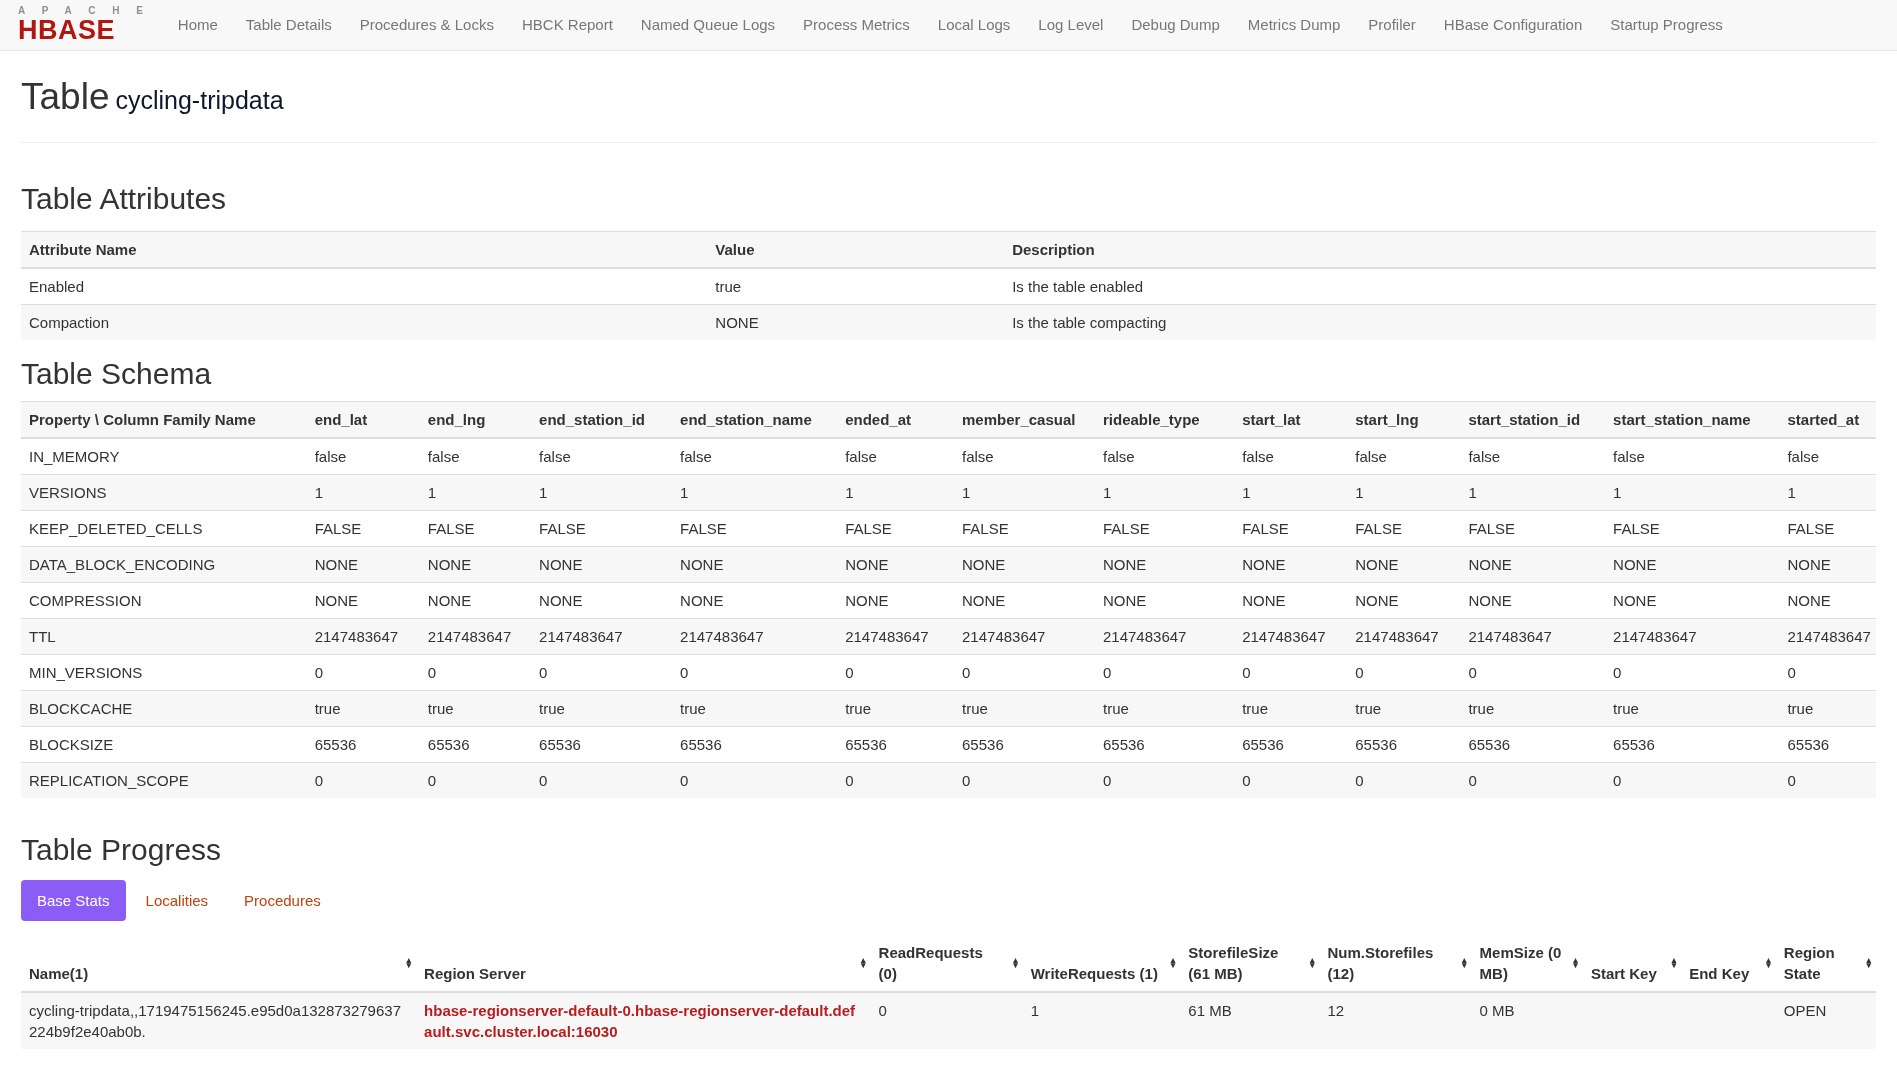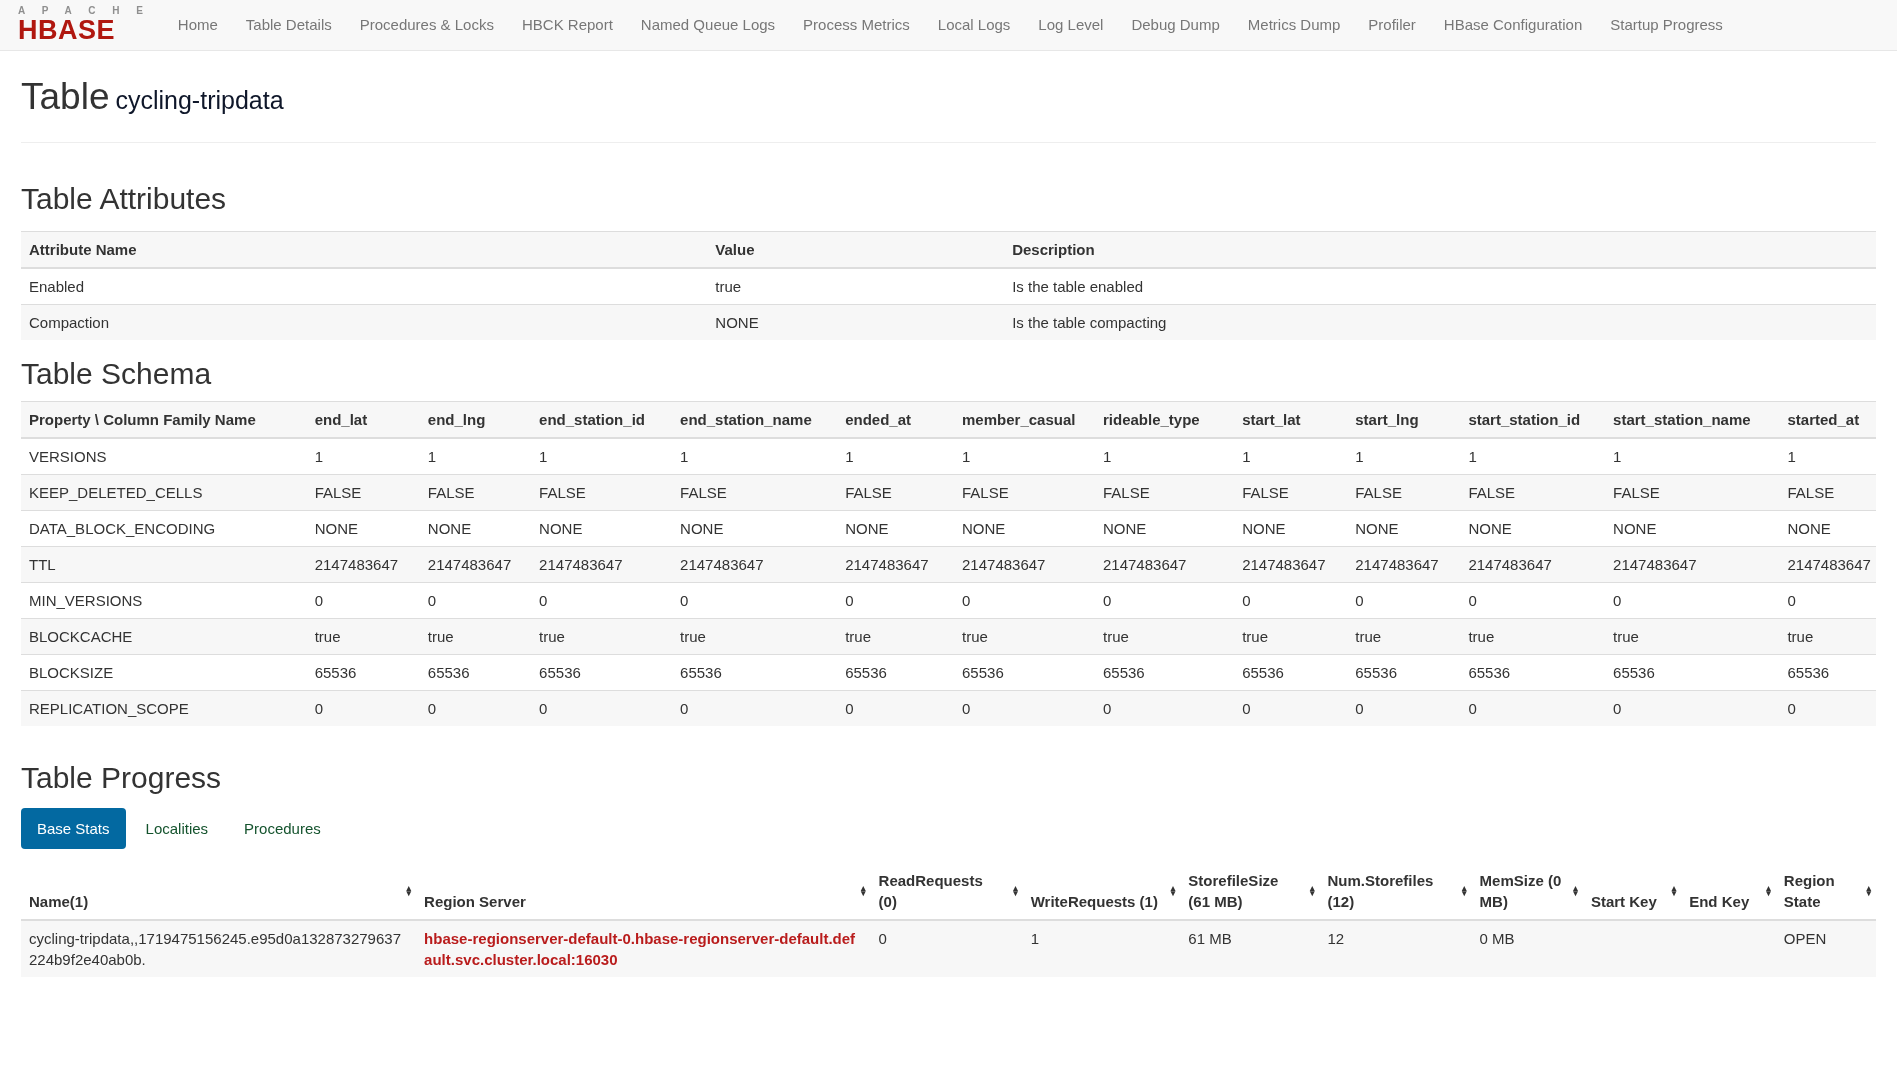--- a/index.html
+++ b/index.html
@@ -132,27 +132,27 @@
   a.link { color: #b91c1c; text-decoration: none; cursor: pointer; font-weight: bold; }
   
   .tabs {
     display: flex;
     align-items: center;
     margin: 0 0 14px 0;
   }
   .tab {
     padding: 10px 16px;
     border-radius: 4px;
-    color: #14532d;
+    color: #c2410c;
     font-size: 15px;
     cursor: pointer;
     margin-right: 4px;
   }
   .tab.active {
-    background: #0369a1;
+    background: #8b5cf6;
     color: #fff;
   }
 </style>
 </head>
 <body>
 
 <nav class="navbar">
   <div class="brand">
     <span class="brand-top">A P A C H E</span>
     <span class="brand-bottom">HBASE</span>
@@ -237,20 +237,35 @@
           <th>rideable_type</th>
           <th>start_lat</th>
           <th>start_lng</th>
           <th>start_station_id</th>
           <th>start_station_name</th>
           <th>started_at</th>
         </tr>
       </thead>
     <tbody id="schema-body">
         <tr>
+          <td>IN_MEMORY</td>
+          <td>false</td>
+          <td>false</td>
+          <td>false</td>
+          <td>false</td>
+          <td>false</td>
+          <td>false</td>
+          <td>false</td>
+          <td>false</td>
+          <td>false</td>
+          <td>false</td>
+          <td>false</td>
+          <td>false</td>
+        </tr>
+        <tr>
           <td>VERSIONS</td>
           <td>1</td>
           <td>1</td>
           <td>1</td>
           <td>1</td>
           <td>1</td>
           <td>1</td>
           <td>1</td>
           <td>1</td>
           <td>1</td>
@@ -268,20 +283,35 @@
           <td>FALSE</td>
           <td>FALSE</td>
           <td>FALSE</td>
           <td>FALSE</td>
           <td>FALSE</td>
           <td>FALSE</td>
           <td>FALSE</td>
         </tr>
         <tr>
           <td>DATA_BLOCK_ENCODING</td>
+          <td>NONE</td>
+          <td>NONE</td>
+          <td>NONE</td>
+          <td>NONE</td>
+          <td>NONE</td>
+          <td>NONE</td>
+          <td>NONE</td>
+          <td>NONE</td>
+          <td>NONE</td>
+          <td>NONE</td>
+          <td>NONE</td>
+          <td>NONE</td>
+        </tr>
+        <tr>
+          <td>COMPRESSION</td>
           <td>NONE</td>
           <td>NONE</td>
           <td>NONE</td>
           <td>NONE</td>
           <td>NONE</td>
           <td>NONE</td>
           <td>NONE</td>
           <td>NONE</td>
           <td>NONE</td>
           <td>NONE</td>

